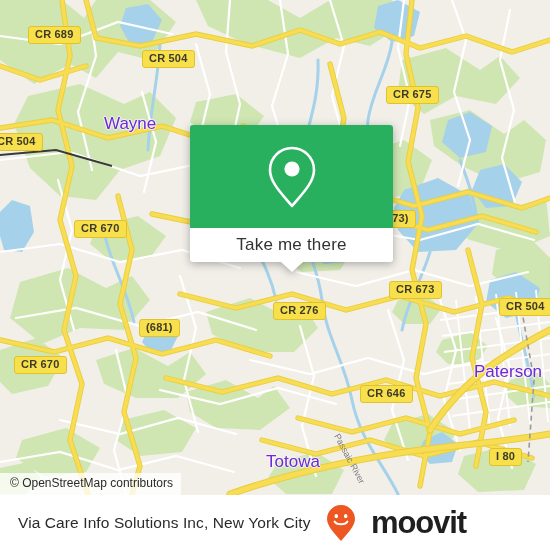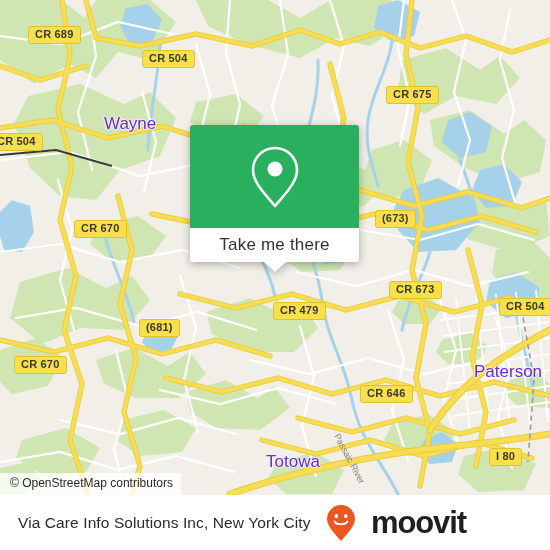--- a/index.html
+++ b/index.html
@@ -82,21 +82,21 @@
     font-size: 12px;
     line-height: 15px;
     white-space: nowrap;
   }
 
   
   #popup-card {
     position: absolute;
     left: 190px;
     top: 125px;
-    width: 169px;
+    width: 203px;
     filter: drop-shadow(0 2px 4px rgba(0,0,0,0.30));
   }
   #popup-header {
     height: 103px;
     background: #28b05f;
     border-radius: 3px 3px 0 0;
     position: relative;
   }
   #popup-pin {
     position: absolute;
@@ -342,21 +342,21 @@
     <div class="water-label" style="left:341px; top:432px; transform: rotate(62deg);">Passaic River</div>
 
     <div class="shield" style="left:28px; top:14px;">CR 689</div>
     <div class="shield" style="left:142px; top:38px;">CR 504</div>
     <div class="shield" style="left:386px; top:74px;">CR 675</div>
     <div class="shield" style="left:-10px; top:121px;">CR 504</div>
     <div class="shield" style="left:74px; top:208px;">CR 670</div>
     <div class="shield" style="left:375px; top:198px;">(673)</div>
     <div class="shield" style="left:389px; top:269px;">CR 673</div>
     <div class="shield" style="left:499px; top:286px;">CR 504</div>
-    <div class="shield" style="left:273px; top:290px;">CR 479</div>
+    <div class="shield" style="left:273px; top:290px;">CR 276</div>
     <div class="shield" style="left:139px; top:307px;">(681)</div>
     <div class="shield" style="left:14px; top:344px;">CR 670</div>
     <div class="shield" style="left:360px; top:373px;text-align:right;">CR 646</div>
     <div class="shield" style="left:489px; top:436px;">I 80</div>
 
     <div id="popup-card">
       <div id="popup-header">
         <svg id="popup-pin" width="52" height="64" viewBox="0 0 52 64">
           <path d="M26,3 C13.8,3 4,12.8 4,25 C4,38 17,50 26,61 C35,50 48,38 48,25 C48,12.8 38.2,3 26,3 Z" fill="none" stroke="#ffffff" stroke-width="2.6" stroke-linejoin="round"></path>
           <circle cx="26" cy="24" r="7.6" fill="#ffffff"></circle>

